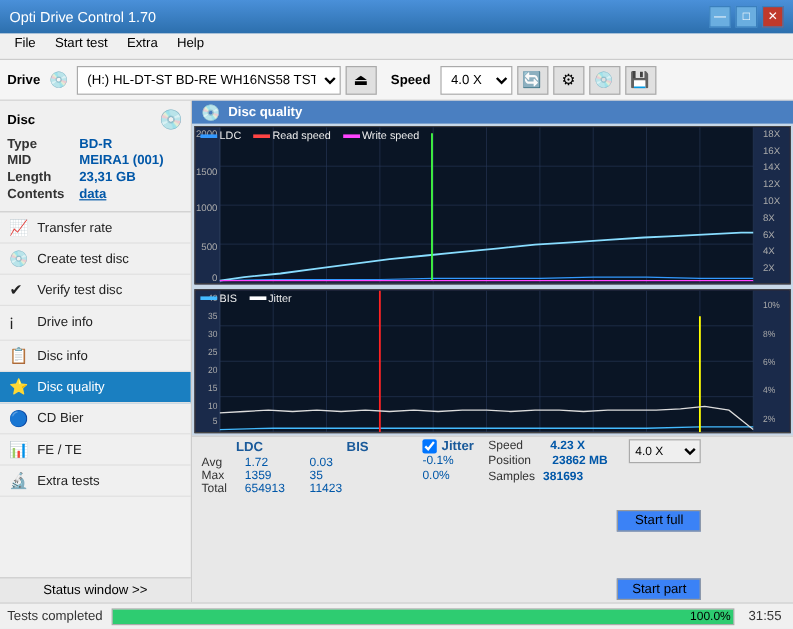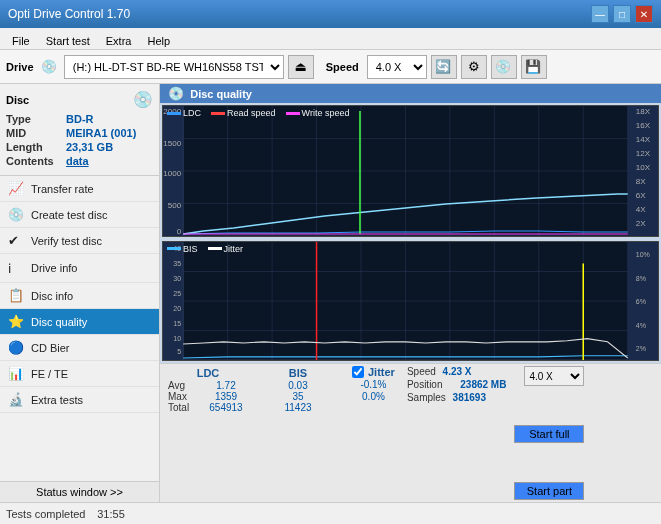--- a/index.html
+++ b/index.html
@@ -26,21 +26,21 @@
       display: flex; align-items: center; justify-content: center;
       cursor: pointer;
     }
     .titlebar-btn.close { background: #c0392b; }
 
     
     .menubar {
       background: #f0f0f0;
       height: 22px;
       display: flex;
-      align-items: flex-end;
+      align-items: flex-start;
       padding: 0 4px;
       border-bottom: 1px solid #ccc;
     }
     .menubar-item {
       padding: 2px 8px;
       cursor: pointer;
       font-size: 11px;
     }
 
     
@@ -264,21 +264,21 @@
       color: #1a5a9a;
       text-align: center;
       padding: 1px 0;
     }
     .stats-row {
       display: flex;
       align-items: center;
       font-size: 10px;
     }
     .stats-row-label { width: 36px; color: #333; }
-    .stats-row-val { color: #0057a8; text-align: center; flex: 1; }
+    .stats-row-val { color: #0057a8; text-align: left; flex: 1; }
     .jitter-row {
       display: flex; align-items: center; gap: 4px;
     }
     .jitter-check { width: 12px; height: 12px; }
     .jitter-label { font-size: 11px; font-weight: bold; color: #1a5a9a; }
     .sp-label { color: #333; }
     .sp-val { color: #0057a8; font-weight: bold; }
     .action-btn {
       padding: 2px 8px;
       background: #3b82f6;
@@ -605,21 +605,21 @@
           <span class="stats-row-val">0.0%</span>
         </div>
         <div class="stats-row">
           <span class="stats-row-val"></span>
         </div>
       </div>
 
       <div style="margin-left:12px; display:flex; flex-direction:column; gap:2px; font-size:10px;">
         <div>
           <span class="sp-label">Speed</span>
-          <span class="sp-val" style="margin-left:4px;">4.23 X</span>
+          <span class="sp-val" style="margin-left:20px;">4.23 X</span>
         </div>
         <div>
           <span class="sp-label">Position</span>
           <span class="sp-val" style="margin-left:15px;">23862 MB</span>
         </div>
         <div>
           <span class="sp-label">Samples</span>
           <span class="sp-val" style="margin-left:4px;">381693</span>
         </div>
       </div>
@@ -631,14 +631,18 @@
       </div>
 
     </div>
 
   </div>
 
 </div>
 
 <div class="statusbar" style="position:relative; bottom:auto;">
   <span class="statusbar-text">Tests completed</span>
+  <div class="progress-bar-container">
+    <div class="progress-bar-fill" style="width:100%;"></div>
+    <span class="progress-label">100.0%</span>
+  </div>
   <span class="statusbar-time">31:55</span>
 </div>
 
 </body></html>

